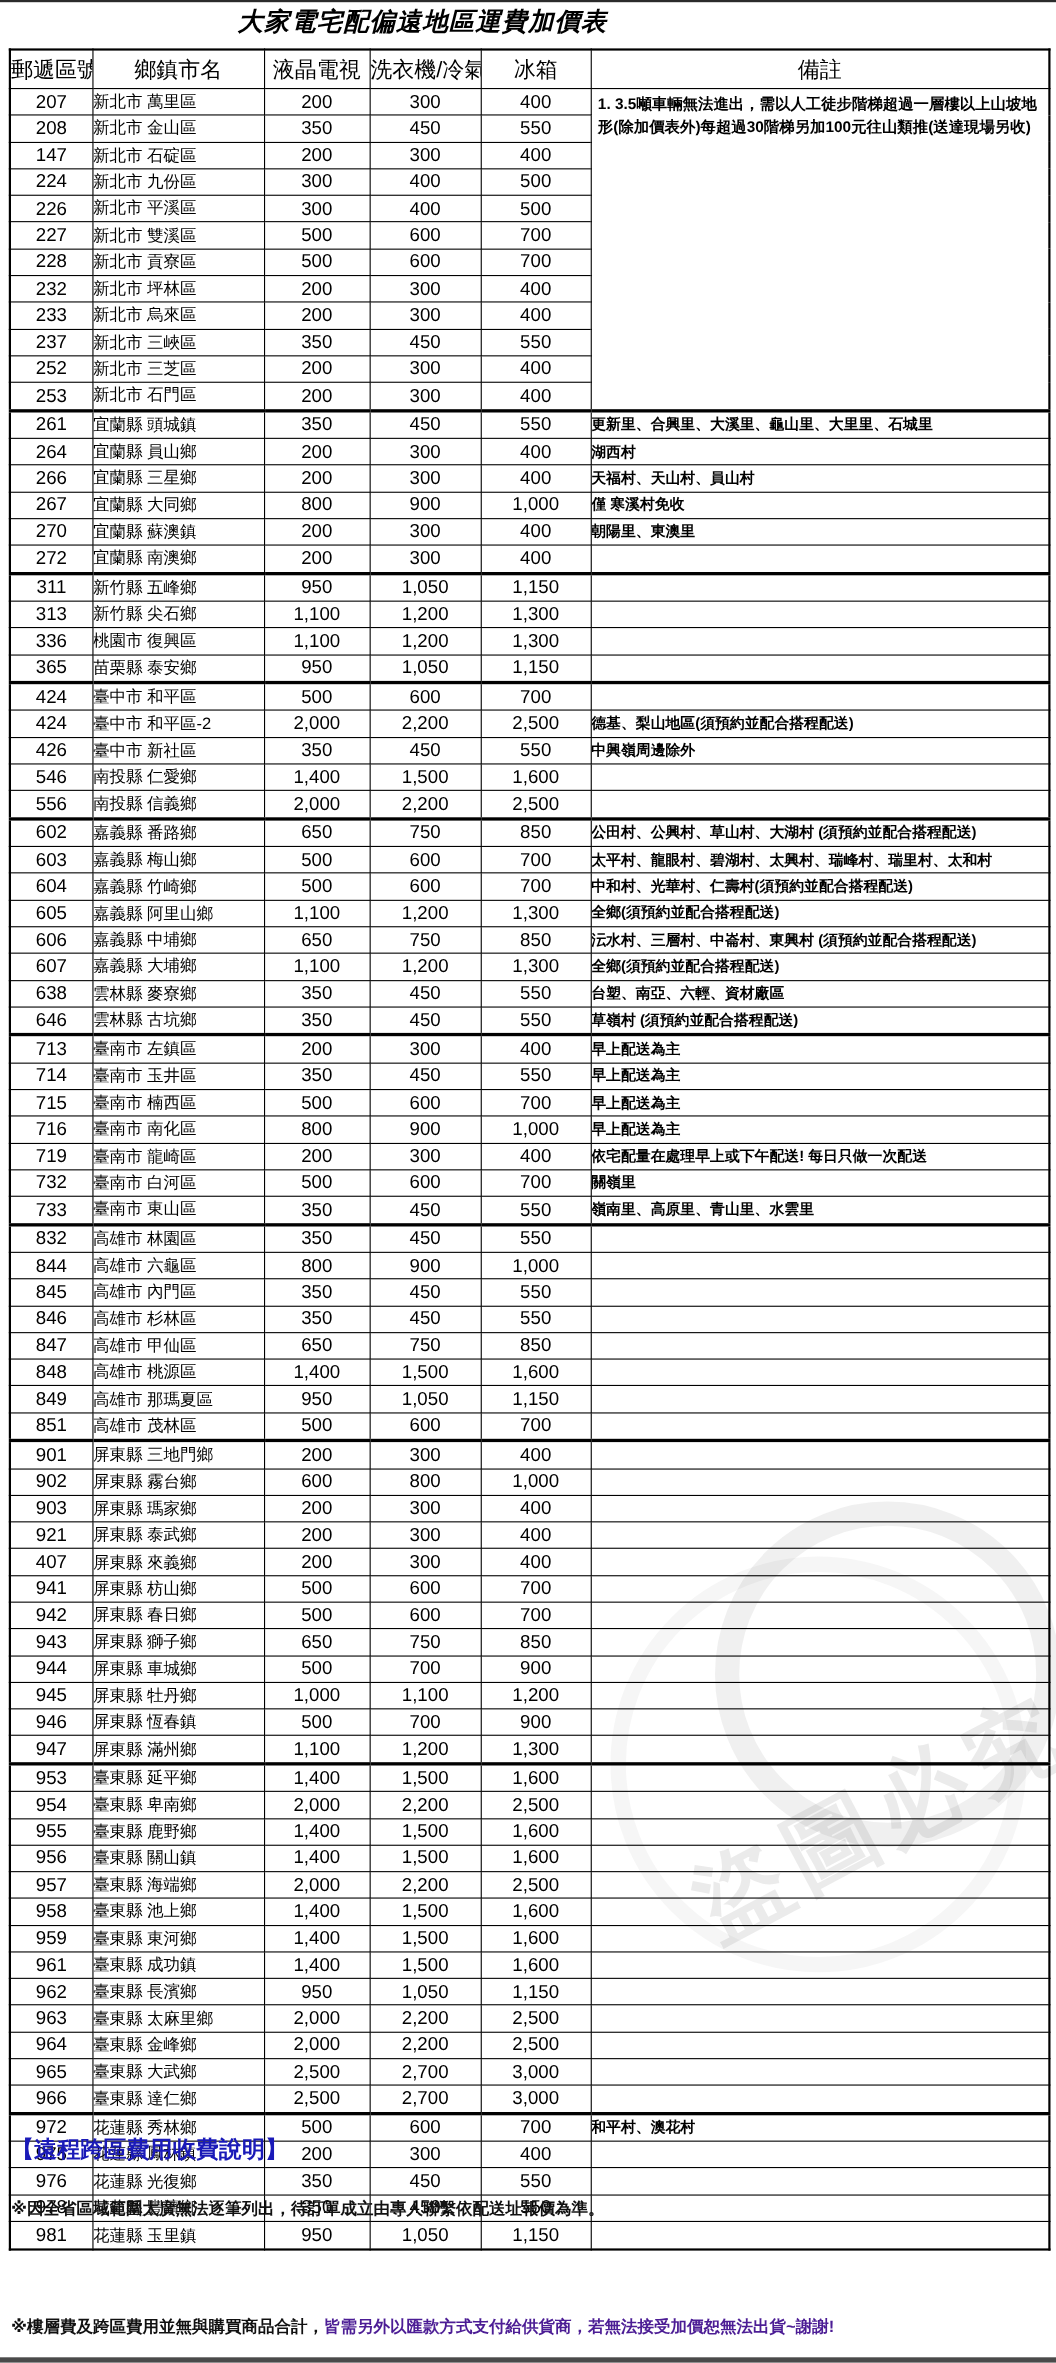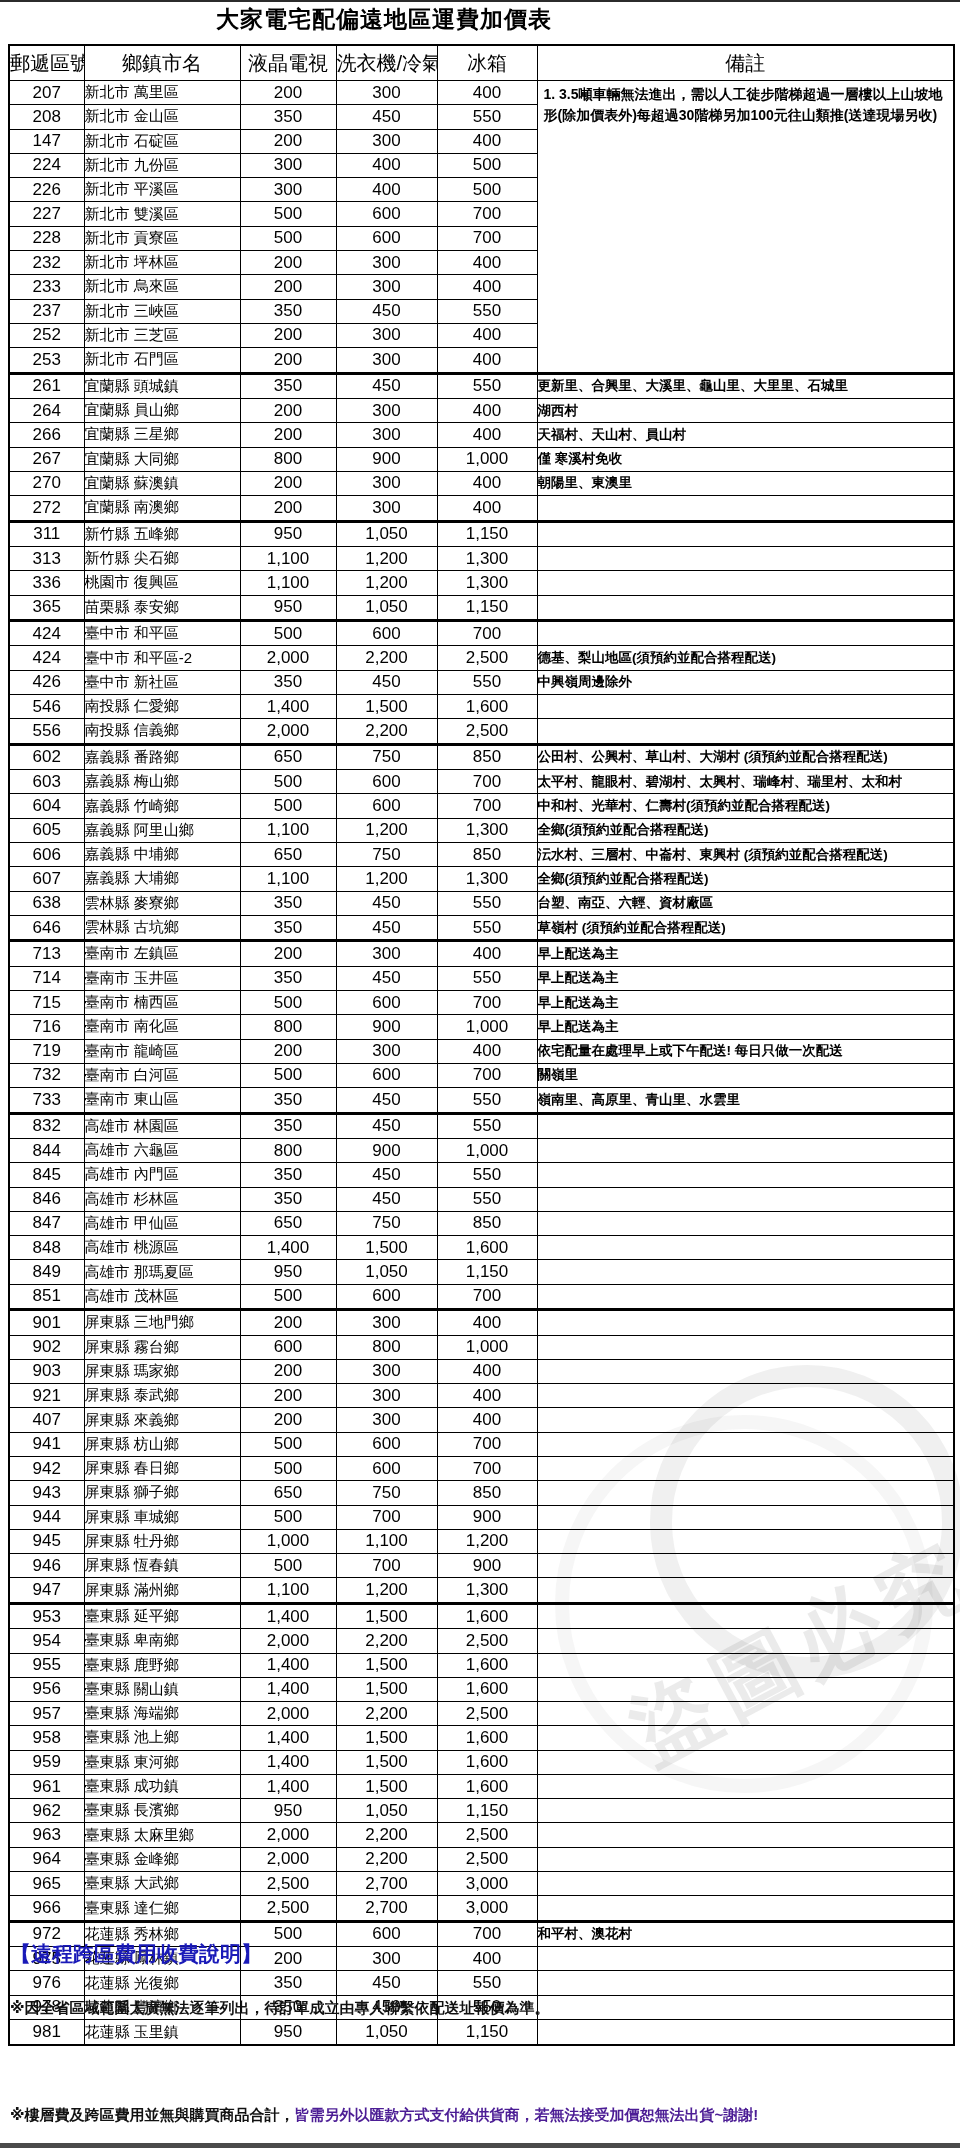--- a/index.html
+++ b/index.html
@@ -5,21 +5,21 @@
   html,body{margin:0;padding:0;}
   body{
     width:960px;height:2148px;position:relative;background:#fff;
     font-family:"Liberation Sans","DejaVu Sans",sans-serif;color:#000;
     overflow:hidden;
   }
   .top-line{position:absolute;top:0;left:0;width:960px;height:2px;background:#2b2b2b;}
   .bottom-bar{position:absolute;left:0;bottom:0;width:960px;height:5px;background:#4a4a4a;}
   .page-title{
     position:absolute;top:4px;left:0;width:768px;text-align:center;
-    font-size:23px;font-weight:bold;letter-spacing:1px;
+    font-size:23px;font-weight:bold;letter-spacing:1px;font-style:italic;
   }
   table.surcharge{
     position:absolute;top:44px;left:8px;width:945px;height:2002px;
     border-collapse:collapse;table-layout:fixed;
     border:2px solid #000;
   }
   table.surcharge th,table.surcharge td{
     border:1px solid #000;padding:0;overflow:hidden;white-space:nowrap;
   }
   table.surcharge th{

